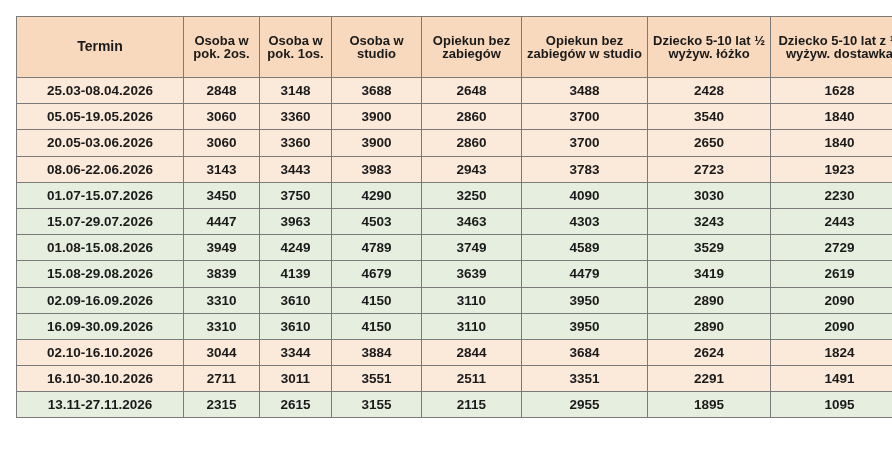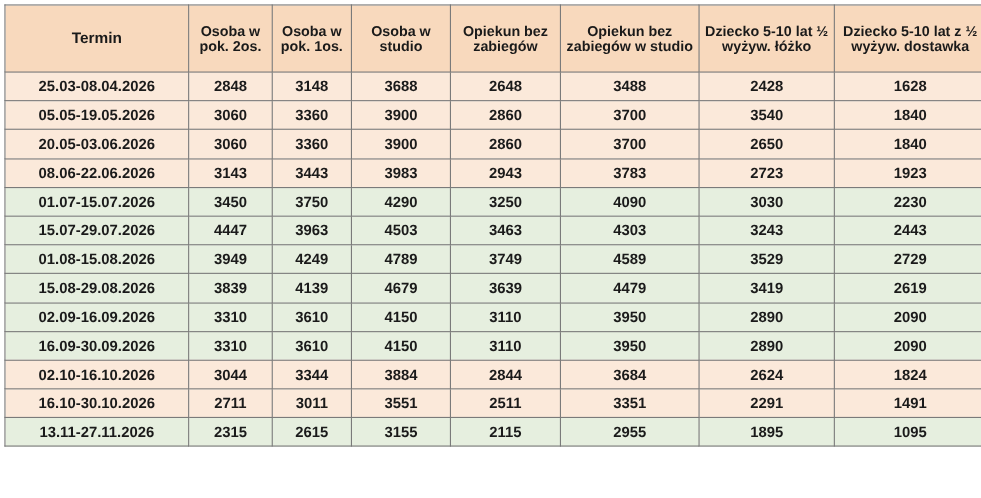--- a/index.html
+++ b/index.html
@@ -11,21 +11,21 @@
     width: 892px;
     height: 453px;
     font-family: "Liberation Sans", sans-serif;
     overflow: hidden;
   }
   .sheet {
     width: 892px;
     height: 453px;
     box-sizing: border-box;
     background: #ffffff;
-    padding: 4px;
+    padding: 16px;
   }
   table.price-table {
     border-collapse: collapse;
     width: 892px;
     table-layout: fixed;
   }
   table.price-table th,
   table.price-table td {
     border: 1px solid #7a7a7a;
     text-align: center;

